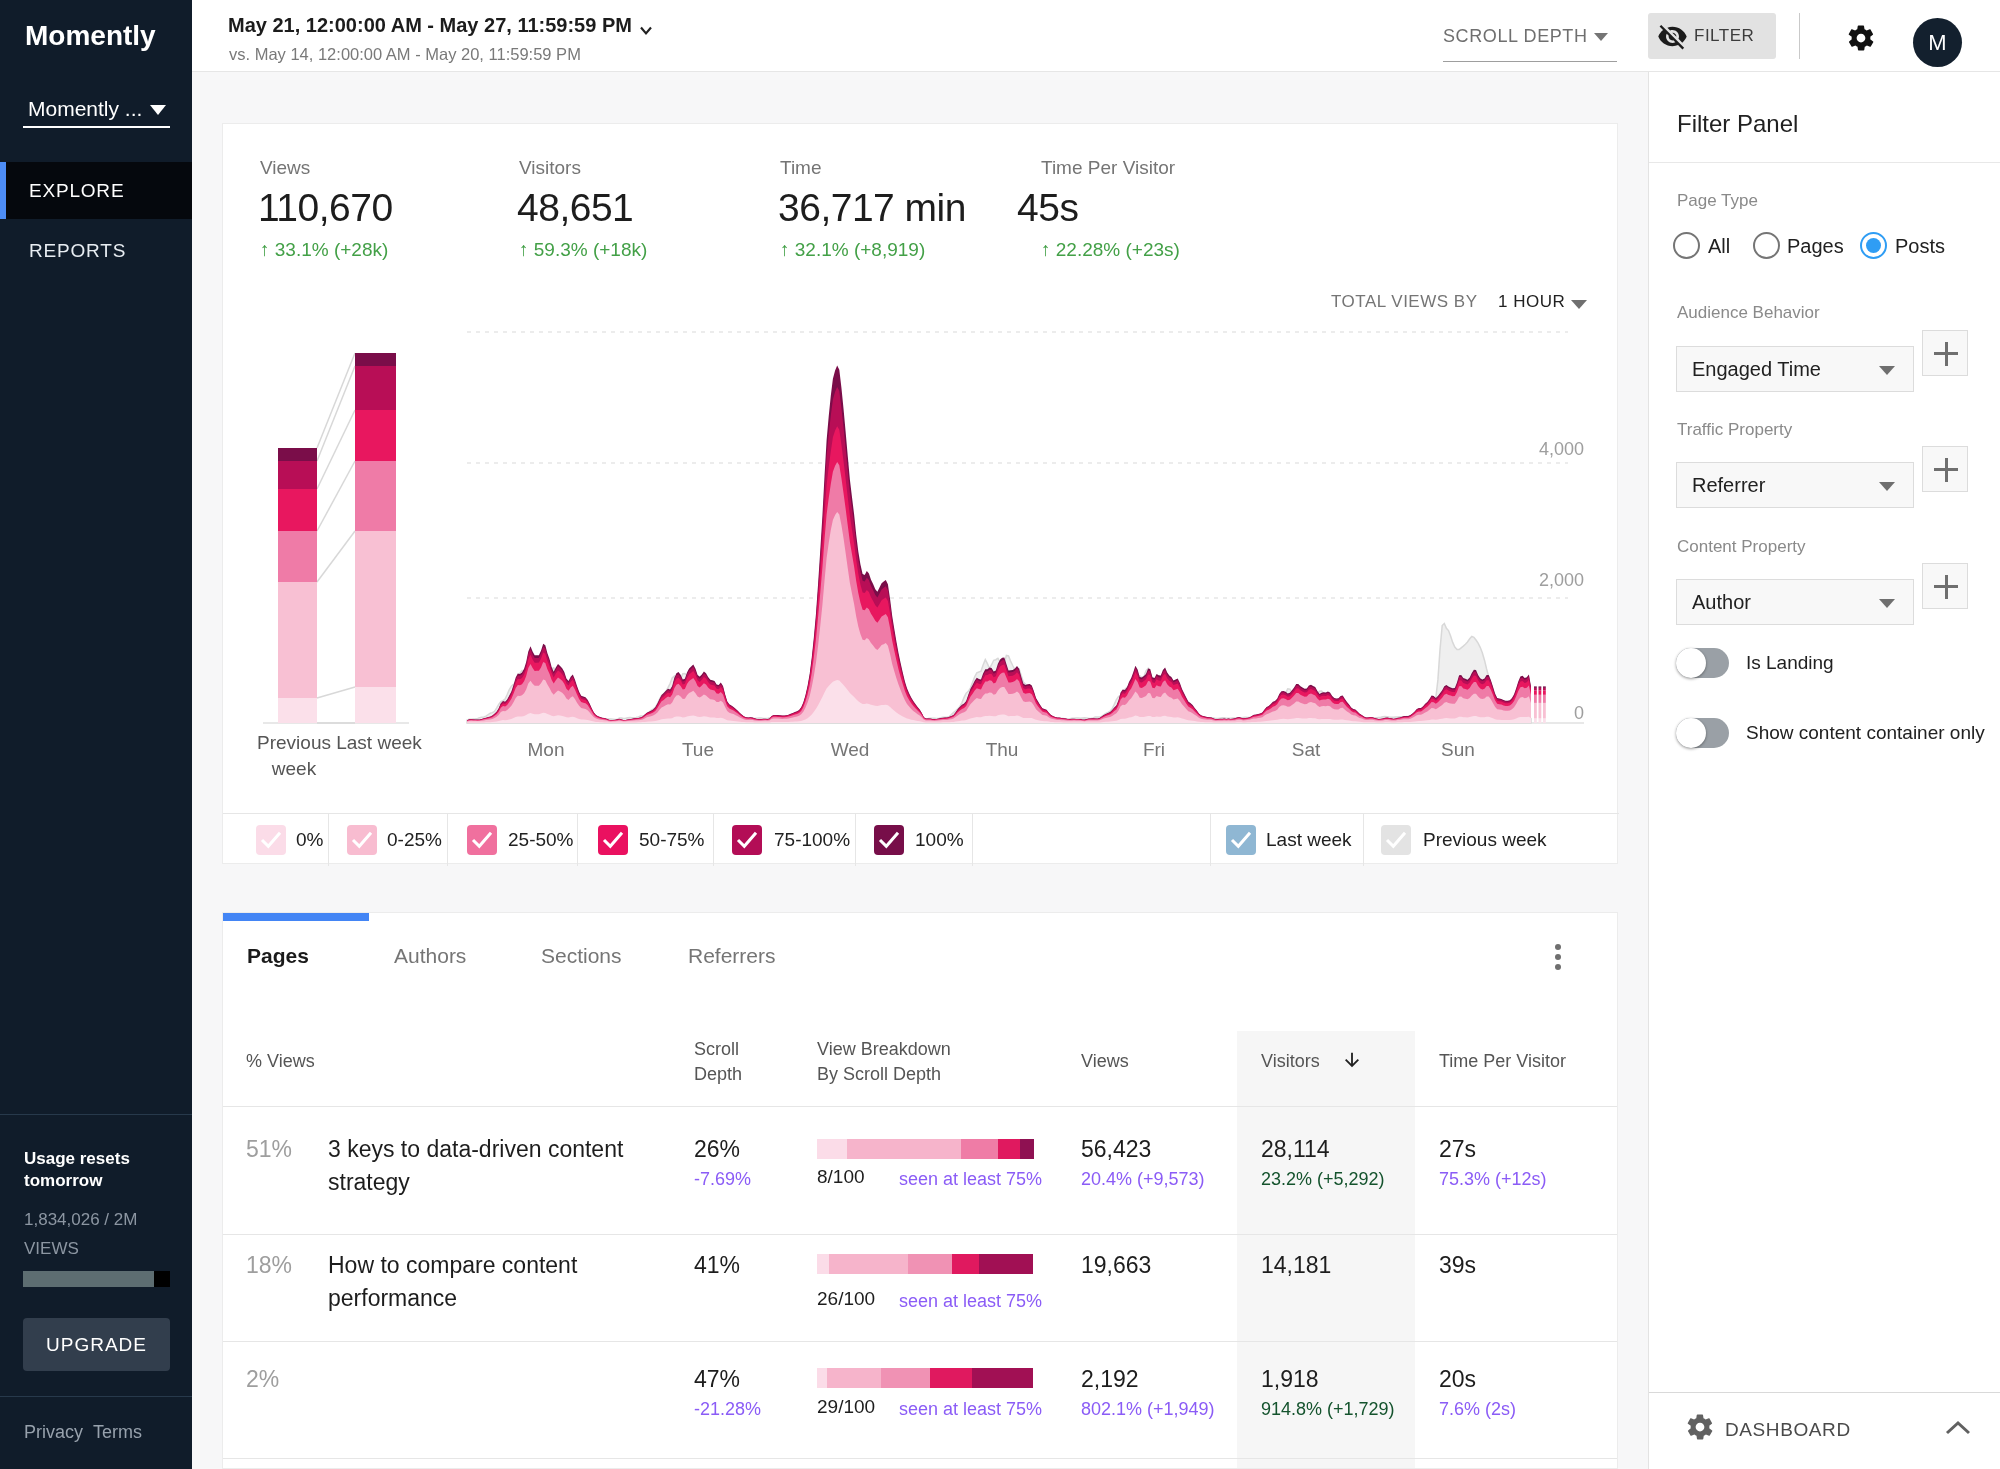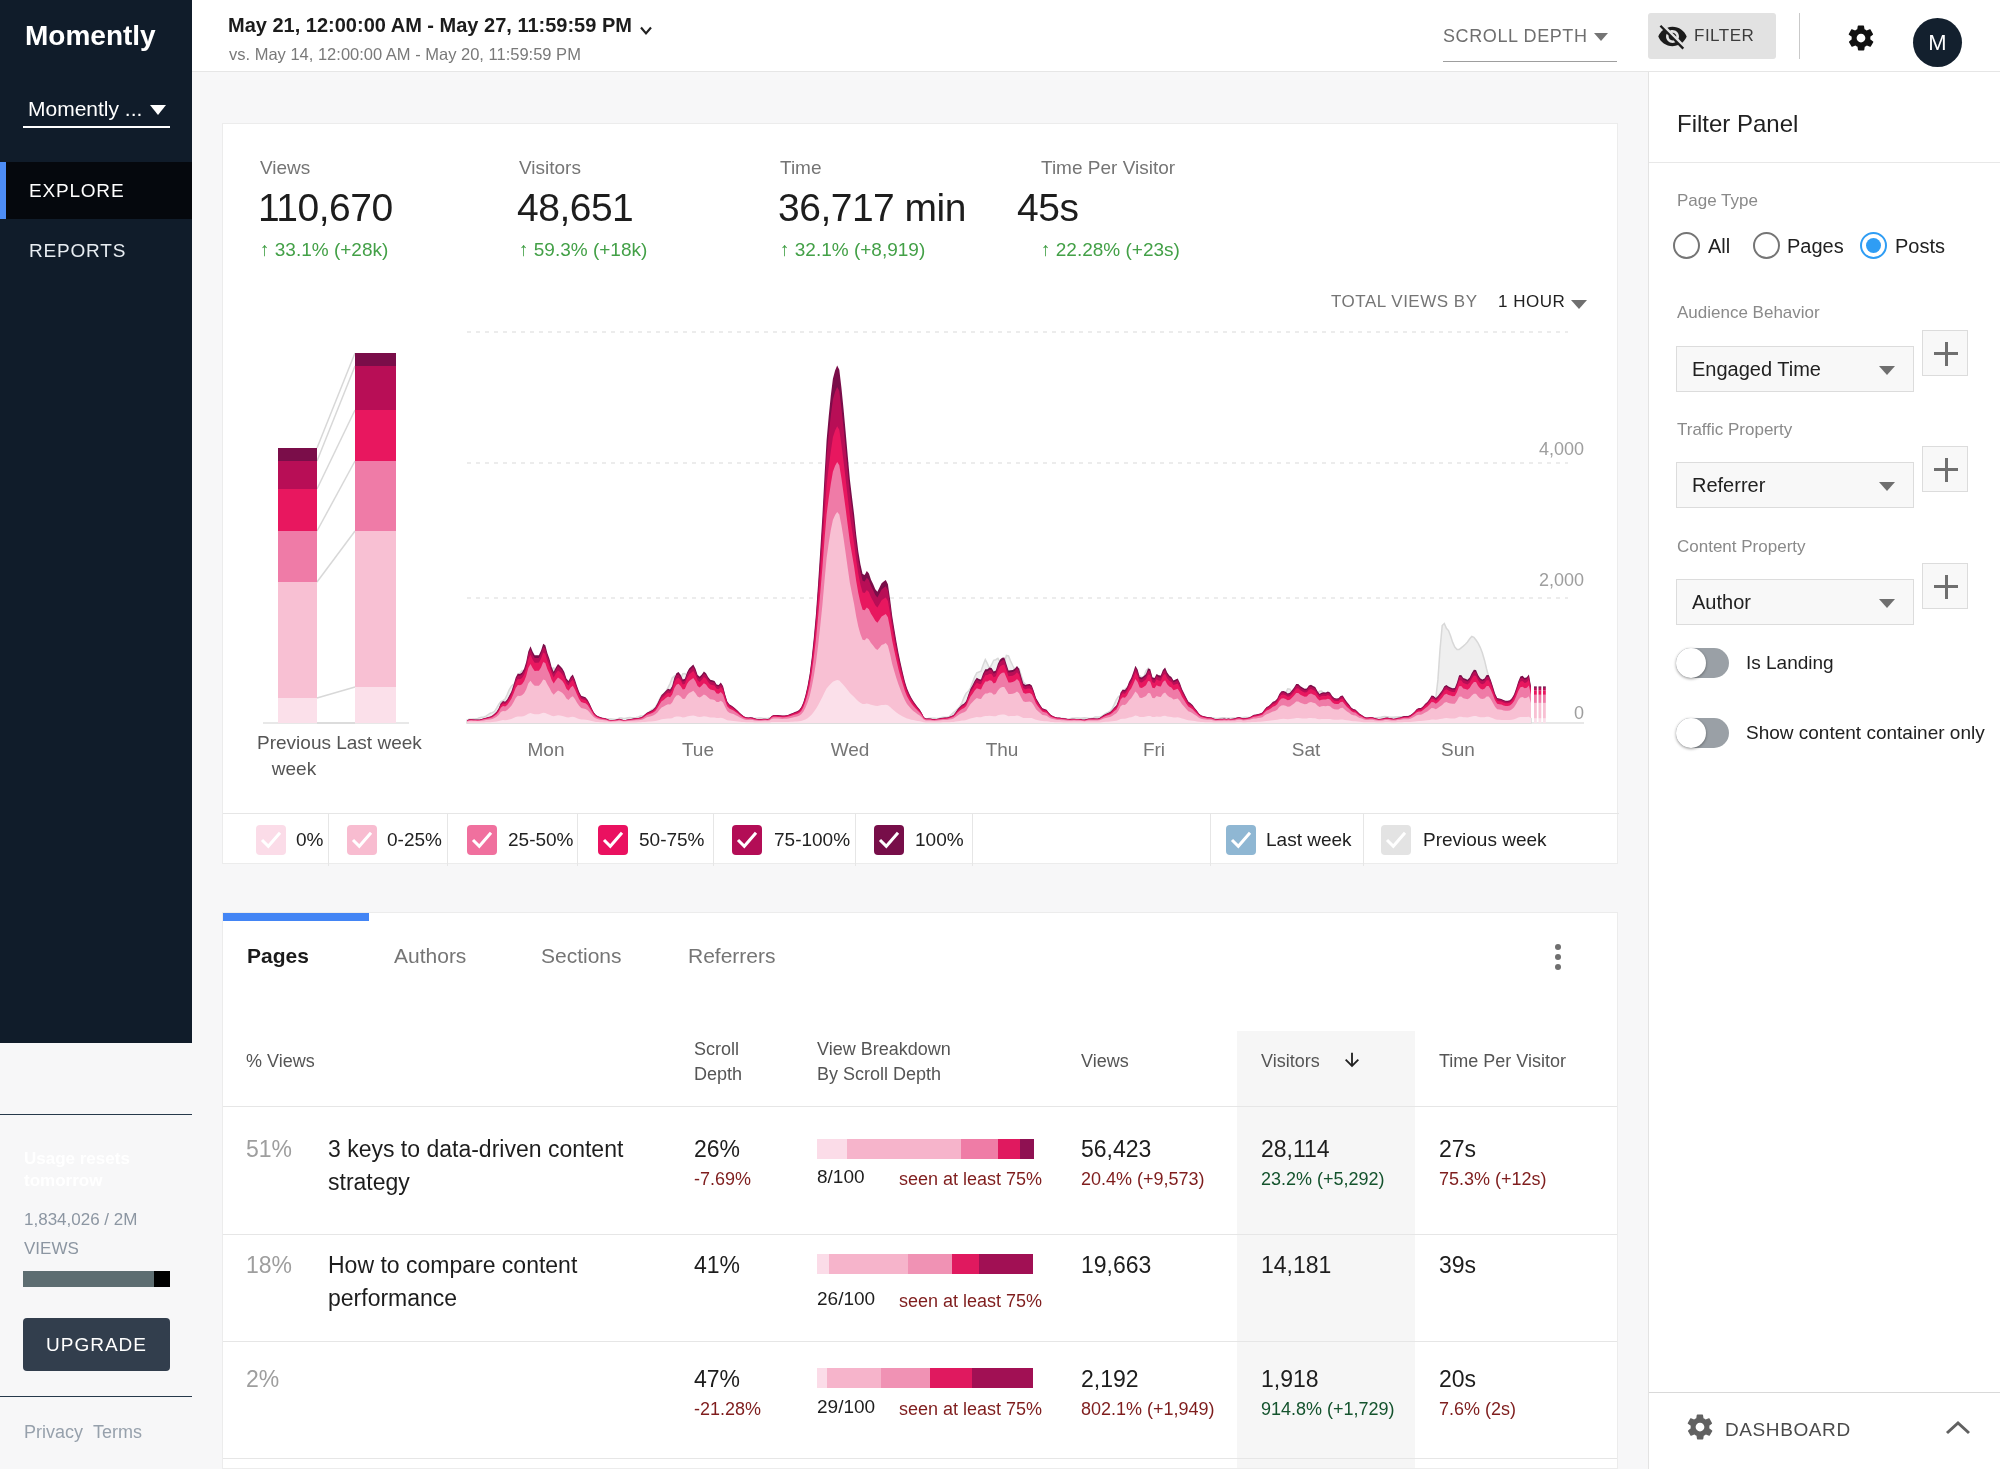--- a/index.html
+++ b/index.html
@@ -1,20 +1,20 @@
 <!DOCTYPE html>
 <html><head>
 <meta charset="utf-8">
 <style>
 * { margin:0; padding:0; box-sizing:border-box; }
 html,body { width:2000px; height:1469px; overflow:hidden; }
 body { font-family:"Liberation Sans", sans-serif; background:#f7f7f8; position:relative; color:#212121; }
 
 
-#sidebar { position:absolute; left:0; top:0; width:192px; height:1043px; background:#101c2a; z-index:5; }
+#sidebar { position:absolute; left:0; top:0; width:192px; height:1469px; background:#101c2a; z-index:5; }
 #logo { position:absolute; left:25px; top:20px; color:#fff; font-size:28px; font-weight:bold; }
 #wsname { position:absolute; left:28px; top:97px; color:#fff; font-size:21px; }
 #wscaret { position:absolute; left:150px; top:105px; width:0; height:0; border-left:8px solid transparent; border-right:8px solid transparent; border-top:10px solid #fff; }
 #wsline { position:absolute; left:23px; top:126px; width:147px; height:2px; background:#fff; }
 #nav-explore { position:absolute; left:0; top:162px; width:192px; height:57px; background:#05080d; border-left:6px solid #4d8df6; }
 #nav-explore span { position:absolute; left:23px; top:18px; color:#fff; font-size:19px; letter-spacing:0.8px; font-weight:500; }
 #nav-reports { position:absolute; left:29px; top:240px; color:#e8edf2; font-size:19px; letter-spacing:0.8px; font-weight:500; }
 #sb-sep1 { position:absolute; left:0; top:1114px; width:192px; height:1px; background:#27394b; }
 #usage-t { position:absolute; left:24px; top:1148px; width:140px; color:#fff; font-size:17px; font-weight:bold; line-height:22px; }
 #usage-n { position:absolute; left:24px; top:1210px; color:#8c96a2; font-size:17px; }
@@ -86,21 +86,21 @@
 .tab.on { color:#1a1a1a; font-weight:bold; }
 #kebab { position:absolute; left:1332px; top:31px; width:6px; height:26px; }
 #kebab i { position:absolute; left:0; width:6px; height:6px; border-radius:50%; background:#6f6f6f; }
 #vis-col { position:absolute; left:1014px; top:118px; width:178px; height:439px; background:#f6f6f6; }
 .th { position:absolute; font-size:18px; color:#555; line-height:25px; }
 #thead-line { position:absolute; left:0; top:193px; width:1396px; height:1px; background:#e6e6e6; }
 .rowline { position:absolute; left:0; width:1396px; height:1px; background:#e6e6e6; }
 .pv { position:absolute; font-size:23px; color:#9e9e9e; }
 .title { position:absolute; font-size:23px; color:#1d1d1d; line-height:33px; }
 .val { position:absolute; font-size:23px; color:#1d1d1d; }
-.sub { position:absolute; font-size:18px; color:#7f1d1d; }
+.sub { position:absolute; font-size:18px; color:#8b5cf6; }
 .sub.g { color:#14532d; }
 .bar { position:absolute; height:20px; }
 .bar div { position:absolute; top:0; height:20px; }
 </style>
 </head>
 <body>
 
 <div id="sidebar">
   <div id="logo">Momently</div>
   <div id="wsname">Momently ...</div>

